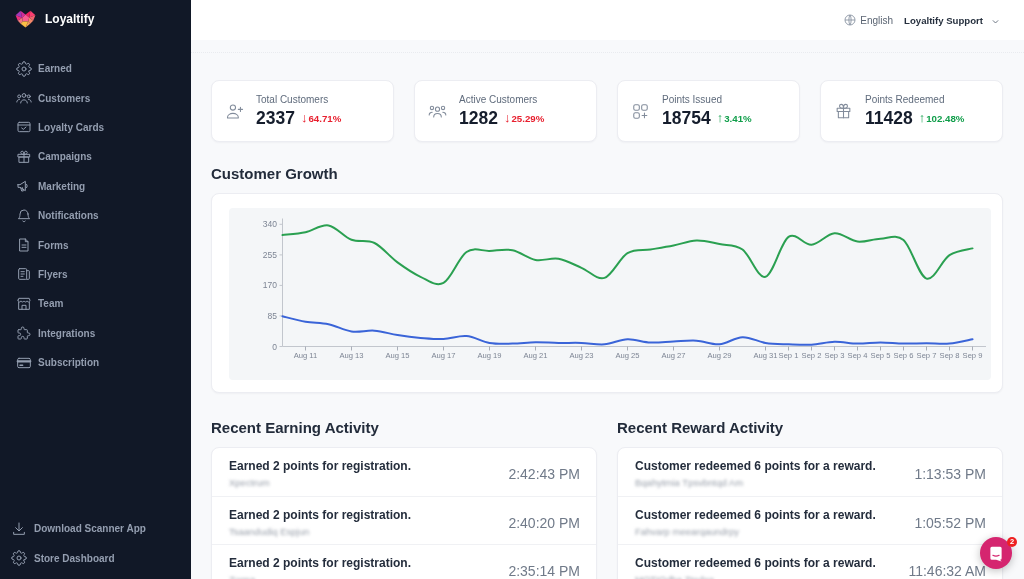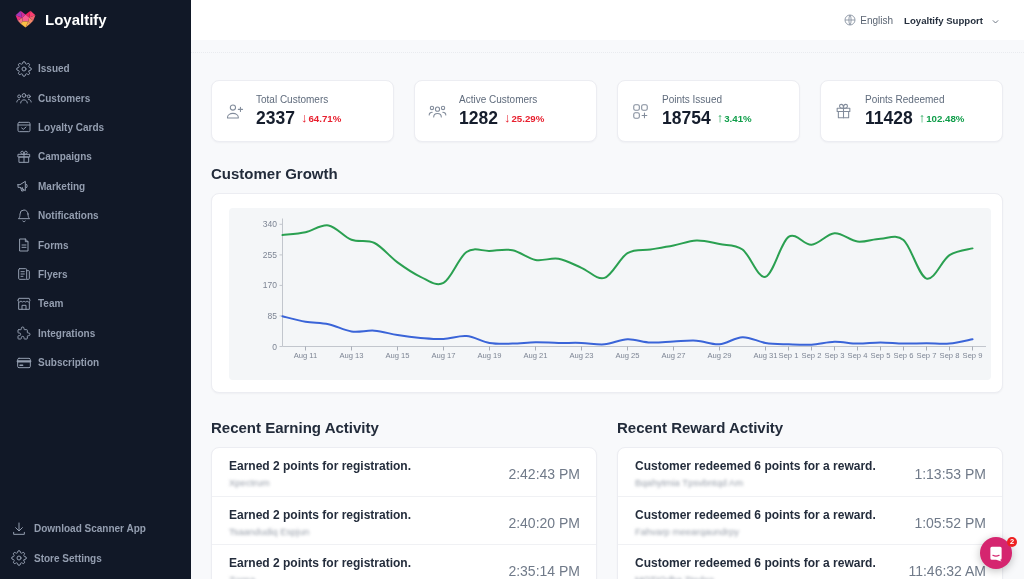--- a/index.html
+++ b/index.html
@@ -1,19 +1,19 @@
 <!DOCTYPE html>
 <html><head>
 <meta charset="utf-8">
 <style>
 * { margin:0; padding:0; box-sizing:border-box; }
 html,body { width:1024px; height:579px; overflow:hidden; font-family:"Liberation Sans",sans-serif; background:#f8f9fb; }
 .sidebar { position:absolute; left:0; top:0; width:191px; height:579px; background:#111827; z-index:5; }
 .logo { position:absolute; left:15px; top:10px; display:flex; align-items:center; }
-.logo-text { color:#fff; font-size:15px; font-weight:bold; margin-left:9px; letter-spacing:0px; }
+.logo-text { color:#fff; font-size:12px; font-weight:bold; margin-left:9px; letter-spacing:0px; }
 .menu { position:absolute; left:0; top:54px; width:191px; }
 .mi { height:29.4px; display:flex; align-items:center; padding-left:16px; color:#949eb0; font-size:10px; font-weight:bold; position:relative; }
 .mi svg { width:16px; height:16px; margin-right:6px; flex:0 0 16px; }
 .mi span { margin-left:0px; }
 .mi.active { color:#fff; }
 .mi.active .pill { position:absolute; left:10px; right:10px; top:1px; bottom:1px; background:#1d2838; border:1px dotted #4a5468; border-radius:6px; }
 .mi .lbl { position:relative; z-index:2; margin-left:0px;}
 .mi .ic { position:relative; z-index:2; width:16px; height:16px; }
 .menu-bottom { position:absolute; left:0; bottom:6px; width:178px; }
 .menu-bottom .mi { padding-left:11px; }
@@ -237,21 +237,21 @@
         <polygon points="13.2,11.4 15.2,13.8 10.5,17.4" fill="#f6a159"></polygon>
       </svg>
     <div class="logo-text">Loyaltify</div>
   </div>
   <div class="menu" id="menu-top">
     <div class="mi">
         <svg class="ic" viewBox="0 0 24 24" fill="none" stroke="currentColor" stroke-width="1.5" stroke-linecap="round" stroke-linejoin="round">
           <circle cx="12" cy="12" r="3"></circle>
           <path d="M19.4 15a1.65 1.65 0 0 0 .33 1.82l.06.06a2 2 0 0 1 0 2.83 2 2 0 0 1-2.83 0l-.06-.06a1.65 1.65 0 0 0-1.82-.33 1.65 1.65 0 0 0-1 1.51V21a2 2 0 0 1-2 2 2 2 0 0 1-2-2v-.09A1.65 1.65 0 0 0 9 19.4a1.65 1.65 0 0 0-1.82.33l-.06.06a2 2 0 0 1-2.83 0 2 2 0 0 1 0-2.83l.06-.06a1.65 1.65 0 0 0 .33-1.82 1.65 1.65 0 0 0-1.51-1H3a2 2 0 0 1-2-2 2 2 0 0 1 2-2h.09A1.65 1.65 0 0 0 4.6 9a1.65 1.65 0 0 0-.33-1.82l-.06-.06a2 2 0 0 1 0-2.83 2 2 0 0 1 2.83 0l.06.06a1.65 1.65 0 0 0 1.82.33H9a1.65 1.65 0 0 0 1-1.51V3a2 2 0 0 1 2-2 2 2 0 0 1 2 2v.09a1.65 1.65 0 0 0 1 1.51 1.65 1.65 0 0 0 1.82-.33l.06-.06a2 2 0 0 1 2.83 0 2 2 0 0 1 0 2.83l-.06.06a1.65 1.65 0 0 0-.33 1.82V9a1.65 1.65 0 0 0 1.51 1H21a2 2 0 0 1 2 2 2 2 0 0 1-2 2h-.09a1.65 1.65 0 0 0-1.51 1z"></path>
         </svg>
-        <span class="lbl">Issued</span>
+        <span class="lbl">Earned</span>
       </div>
     <div class="mi">
         <svg class="ic" viewBox="0 0 24 24" fill="none" stroke="currentColor" stroke-width="1.5" stroke-linecap="round" stroke-linejoin="round">
           <circle cx="12" cy="8.2" r="2.8"></circle>
           <path d="M7 19.5c0-2.8 2.2-4.7 5-4.7s5 1.9 5 4.7"></path>
           <circle cx="4.8" cy="9.6" r="2.2"></circle>
           <path d="M1.2 18c0-2.3 1.7-3.8 3.9-3.8"></path>
           <circle cx="19.2" cy="9.6" r="2.2"></circle>
           <path d="M22.8 18c0-2.3-1.7-3.8-3.9-3.8"></path>
         </svg>
@@ -335,21 +335,21 @@
           <path d="M7 10l5 5 5-5"></path>
           <path d="M4 17v3h16v-3"></path>
         </svg>
         <span class="lbl">Download Scanner App</span>
       </div>
     <div class="mi">
         <svg class="ic" viewBox="0 0 24 24" fill="none" stroke="currentColor" stroke-width="1.5" stroke-linecap="round" stroke-linejoin="round">
           <circle cx="12" cy="12" r="3"></circle>
           <path d="M19.4 15a1.65 1.65 0 0 0 .33 1.82l.06.06a2 2 0 0 1 0 2.83 2 2 0 0 1-2.83 0l-.06-.06a1.65 1.65 0 0 0-1.82-.33 1.65 1.65 0 0 0-1 1.51V21a2 2 0 0 1-2 2 2 2 0 0 1-2-2v-.09A1.65 1.65 0 0 0 9 19.4a1.65 1.65 0 0 0-1.82.33l-.06.06a2 2 0 0 1-2.83 0 2 2 0 0 1 0-2.83l.06-.06a1.65 1.65 0 0 0 .33-1.82 1.65 1.65 0 0 0-1.51-1H3a2 2 0 0 1-2-2 2 2 0 0 1 2-2h.09A1.65 1.65 0 0 0 4.6 9a1.65 1.65 0 0 0-.33-1.82l-.06-.06a2 2 0 0 1 0-2.83 2 2 0 0 1 2.83 0l.06.06a1.65 1.65 0 0 0 1.82.33H9a1.65 1.65 0 0 0 1-1.51V3a2 2 0 0 1 2-2 2 2 0 0 1 2 2v.09a1.65 1.65 0 0 0 1 1.51 1.65 1.65 0 0 0 1.82-.33l.06-.06a2 2 0 0 1 2.83 0 2 2 0 0 1 0 2.83l-.06.06a1.65 1.65 0 0 0-.33 1.82V9a1.65 1.65 0 0 0 1.51 1H21a2 2 0 0 1 2 2 2 2 0 0 1-2 2h-.09a1.65 1.65 0 0 0-1.51 1z"></path>
         </svg>
-        <span class="lbl">Store Settings</span>
+        <span class="lbl">Store Dashboard</span>
       </div>
   </div>
 </div>
 
 <div class="bubble">
   <svg width="18" height="19" viewBox="0 0 24 24" style="position:absolute;left:7px;top:6.5px;">
       <path fill="#fff" d="M6.5 3h11a2 2 0 0 1 2 2v13.2a2 2 0 0 1 -2 2h-0.2l2.2 2.6 -7.3 -2.6H6.5a2 2 0 0 1 -2 -2V5a2 2 0 0 1 2 -2z"></path>
       <path d="M7.8 14.3c2.8 1.6 5.6 1.6 8.4 0" stroke="#d5256f" stroke-width="1.5" fill="none" stroke-linecap="round"></path>
     </svg>
 </div>

